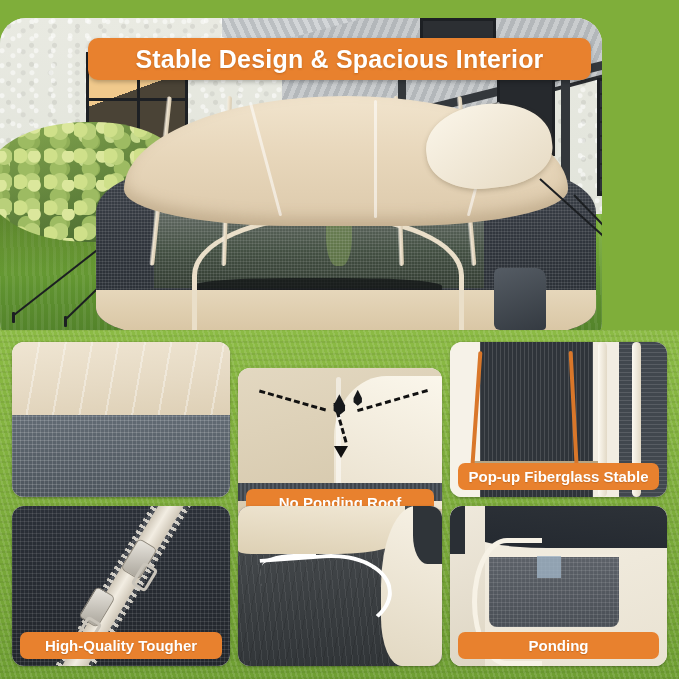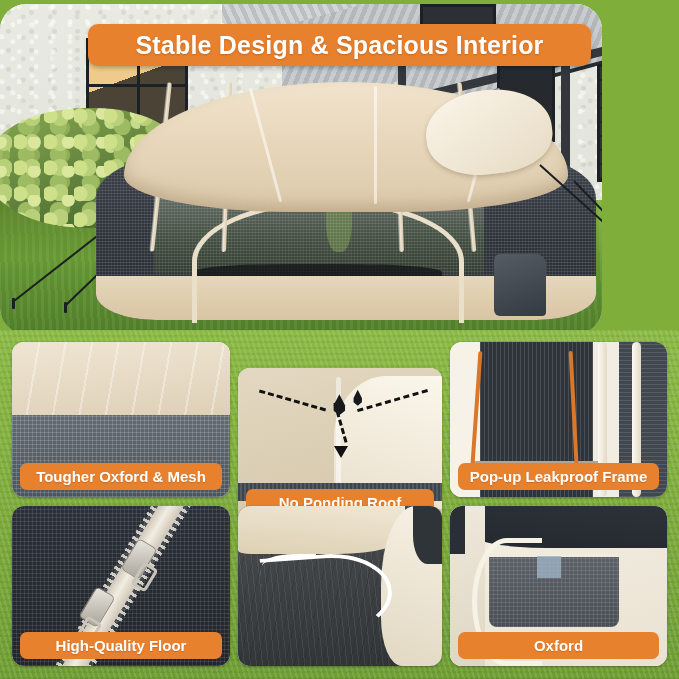--- a/index.html
+++ b/index.html
@@ -4,21 +4,21 @@
 <style>
   html,body{margin:0;padding:0;}
   body{
     width:679px;height:679px;overflow:hidden;
     font-family:"Liberation Sans",sans-serif;
     background:#7fae3a;
   }
   .page{position:relative;width:679px;height:679px;overflow:hidden;}
 
   
-  .hero{position:absolute;left:0;top:4px;width:602px;height:330px;overflow:hidden;background:#cfd6cf;border-radius:26px;}
+  .hero{position:absolute;left:0;top:18px;width:602px;height:330px;overflow:hidden;background:#cfd6cf;border-radius:26px;}
 
   
   .hero-wall{position:absolute;left:0;top:0;width:679px;height:250px;
     background:
       radial-gradient(circle at 12% 18%, rgba(255,255,255,.55) 0 2px, transparent 3px),
       radial-gradient(circle at 37% 44%, rgba(0,0,0,.07) 0 2px, transparent 3px),
       radial-gradient(circle at 68% 22%, rgba(255,255,255,.5) 0 2px, transparent 3px),
       radial-gradient(circle at 86% 61%, rgba(0,0,0,.06) 0 2px, transparent 3px),
       linear-gradient(#e9eae2,#dfe2d8);
     background-size:17px 15px,23px 19px,19px 17px,27px 21px,100% 100%;
@@ -296,23 +296,20 @@
     </div>
   </div>
 
   <div class="grid">
 
     <div class="cell" style="left:12px;top:12px;width:218px;height:155px;">
       <div class="art">
         <div class="a-oxford"></div>
         <div class="a-meshblock"></div>
       </div>
-      <div class="lbl">
-        <span>Tougher Oxford &amp; Mesh</span>
-      </div>
     </div>
 
     <div class="cell" style="left:238px;top:12px;width:204px;height:155px;margin-top:26px;">
       <div class="art">
         <div class="a-roof"></div>
         <div class="a-roof-r"></div>
         <div class="a-roof-seam"></div>
         <div class="a-roof-bot"></div>
         <div class="dash" style="left:10%;top:20%;width:34%;transform:rotate(16deg);"></div>
         <div class="dash" style="left:58%;top:20%;width:36%;transform:rotate(-16deg);"></div>
@@ -331,36 +328,36 @@
         <div class="a-fg"></div>
         <div class="a-fg-mesh"></div>
         <div class="a-fg-mesh2"></div>
         <div class="a-fg-floor"></div>
         <div class="pole" style="left:11%;top:6%;height:82%;transform:rotate(4deg);"></div>
         <div class="pole" style="left:56%;top:6%;height:84%;transform:rotate(-3deg);"></div>
         <div class="sleeve" style="left:68%;top:0;height:100%;"></div>
         <div class="sleeve" style="left:84%;top:0;height:100%;"></div>
       </div>
       <div class="lbl">
-        <span>Pop-up Leakproof Frame</span>
+        <span>Pop-up Fiberglass Stable</span>
       </div>
     </div>
 
     <div class="cell" style="left:12px;top:176px;width:218px;height:160px;">
       <div class="art">
         <div class="a-zip"></div>
         <div class="zip-teeth"></div>
         <div class="zip-tape"></div>
         <div class="slider" style="left:53%;top:22%;transform:rotate(31deg);"></div>
         <div class="pull" style="left:57%;top:36%;transform:rotate(31deg);"></div>
         <div class="slider" style="left:34%;top:52%;transform:rotate(31deg);"></div>
         <div class="pull" style="left:31%;top:70%;transform:rotate(31deg);"></div>
       </div>
       <div class="lbl">
-        <span>High-Quality Floor</span>
+        <span>High-Quality Tougher</span>
       </div>
     </div>
 
     <div class="cell" style="left:238px;top:176px;width:204px;height:160px;">
       <div class="art">
         <div class="a-floor"></div>
         <div class="a-floor-top"></div>
         <div class="a-floor-right"></div>
         <div class="a-floor-dark"></div>
         <div class="scurve"></div>
@@ -372,18 +369,18 @@
       <div class="art">
         <div class="a-pk"></div>
         <div class="a-pk-dark"></div>
         <div class="a-pk-left"></div>
         <div class="a-pk-leftdark"></div>
         <div class="a-pk-bag"></div>
         <div class="a-pk-tag"></div>
         <div class="a-pk-arc"></div>
       </div>
       <div class="lbl">
-        <span>Oxford</span>
+        <span>Ponding</span>
       </div>
     </div>
 
   </div>
 </div>
 
 </body></html>

